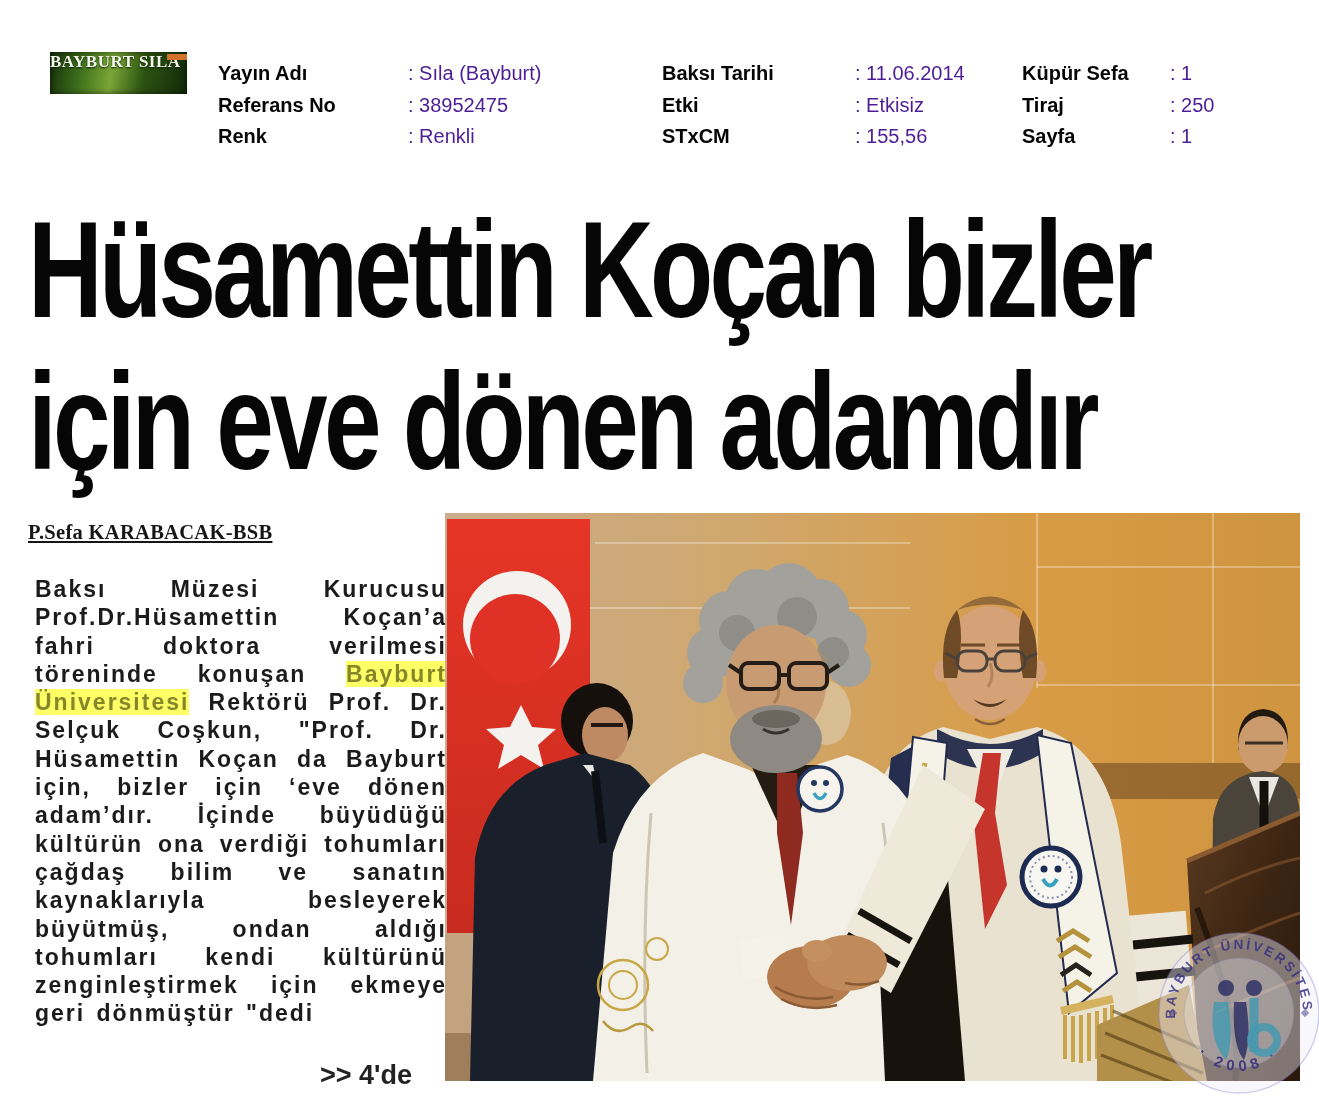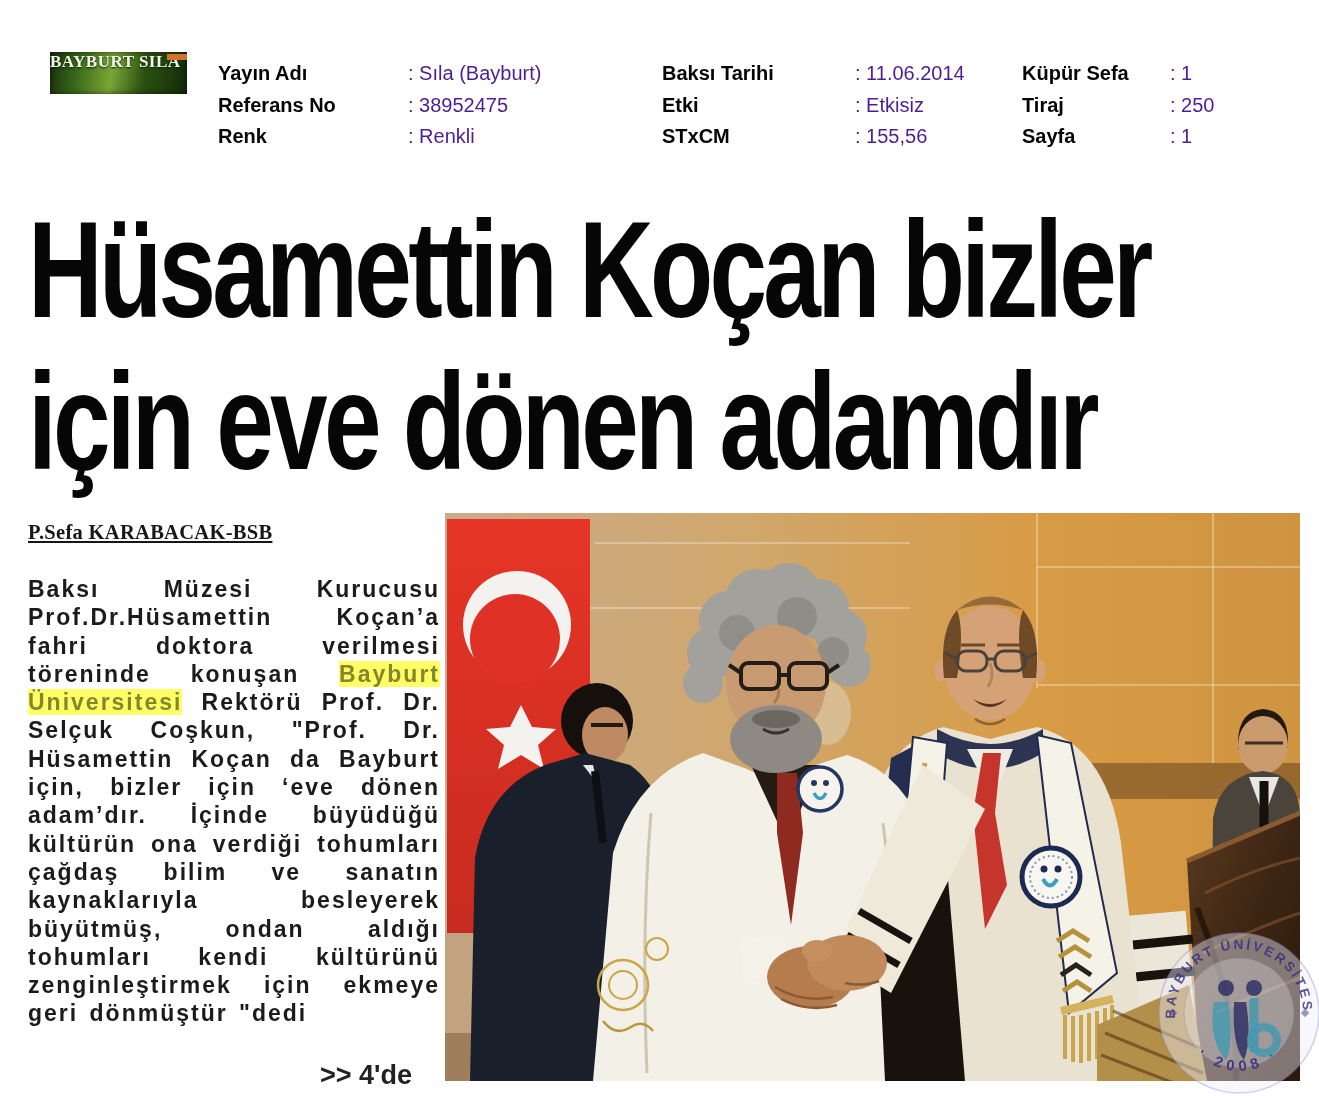--- a/index.html
+++ b/index.html
@@ -30,21 +30,21 @@
 
   
   .hl{left:28px;white-space:nowrap;font-weight:bold;color:#060606;
       font-size:138px;line-height:138px;letter-spacing:-5px;
       transform:scaleX(0.75);transform-origin:0 50%;}
   .hl1{top:200px;} .hl2{top:352px;}
 
   
   .byline{left:28px;top:521px;font-size:20.5px;font-weight:bold;text-decoration:underline;
           letter-spacing:.3px;color:#161616;font-family:Liberation Serif, serif;}
-  .bodytext{left:28px;top:552px;width:412px;font-size:23px;font-weight:bold;line-height:28.3px;
+  .bodytext{left:35px;top:552px;width:412px;font-size:23px;font-weight:bold;line-height:28.3px;
             letter-spacing:2px;word-spacing:3px;text-align:justify;color:#1b1b1b;hyphens:none;}
   .bodytext .hlt{background:#ffff66;color:#86862a;}
   .cont{left:320px;top:1060px;font-size:27px;font-weight:bold;color:#222;}
 
   
   .photo{left:445px;top:513px;width:855px;height:568px;overflow:hidden;background:#c9a87e;}
   .photo svg{display:block;width:855px;height:568px;}
 
   
   .wm{left:1154px;top:928px;width:170px;height:170px;pointer-events:none;}

